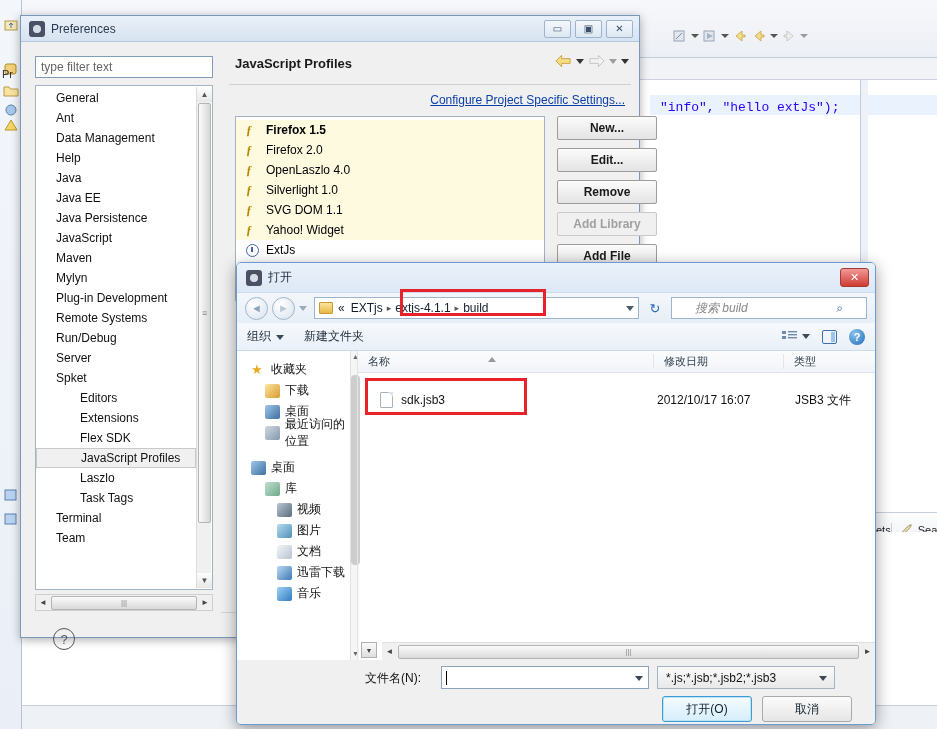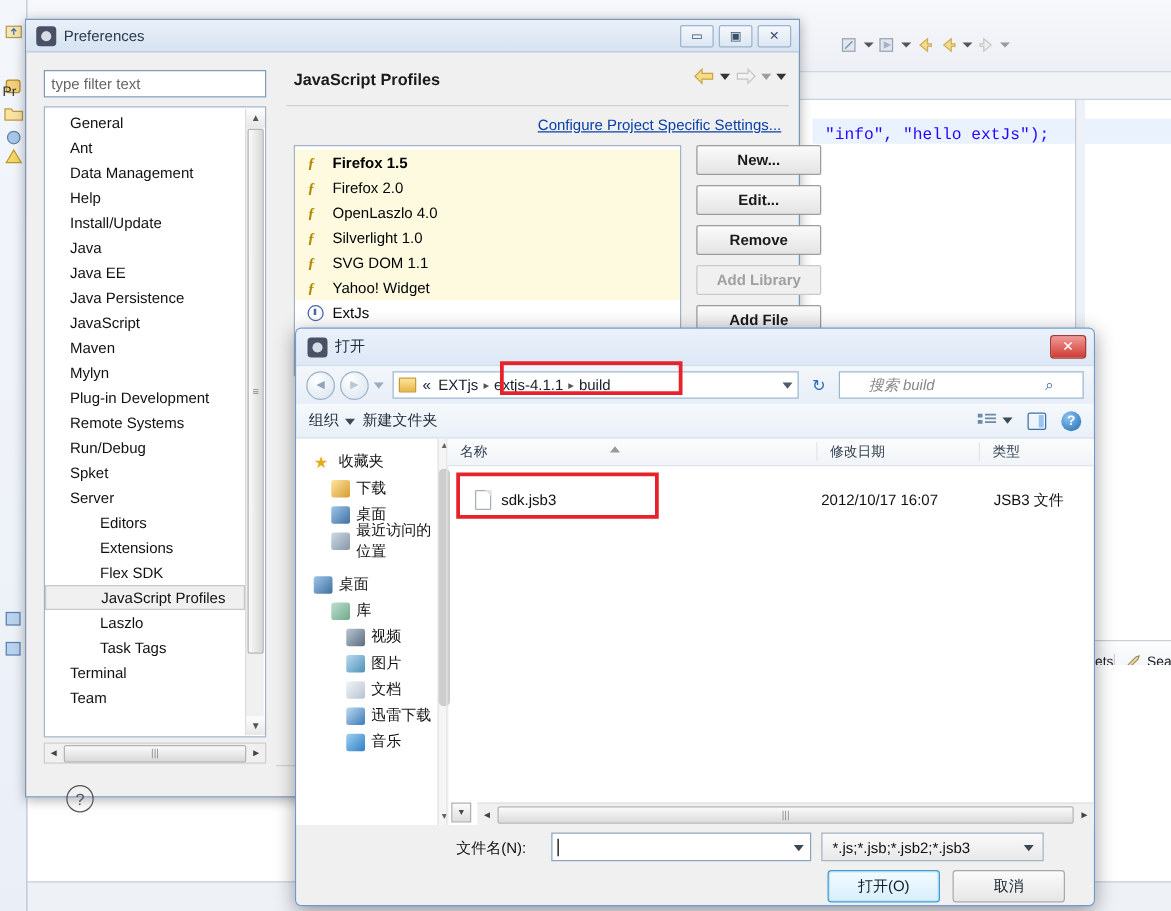--- a/index.html
+++ b/index.html
@@ -267,21 +267,21 @@
     width:24px;height:22px;display:flex;align-items:center;justify-content:center;
     color:#2a6bbd;font-size:13px; border:1px solid transparent;
   }
   .search-field{
     width:196px;height:22px;background:#fff;border:1px solid #9cb5cf;
     display:flex;align-items:center;padding:0 23px;font-size:12px;color:#888;font-style:italic;
   }
   .search-ico{margin-left:auto;font-style:normal;color:#3b6fae;font-size:12px;}
 
   .od-toolbar{
-    height:28px; display:flex;align-items:center; padding:0 10px; gap:6px;
+    height:28px; display:flex;align-items:center; padding:0 10px; gap:20px;
     background:linear-gradient(to bottom,#f6f9fc,#e9f0f8);
     border-bottom:1px solid #ccd9e6; font-size:12px; color:#1c2a38;
   }
   .tb-dd{width:0;height:0;border-left:4px solid transparent;border-right:4px solid transparent;border-top:5px solid #3c4a58;display:inline-block;margin-left:5px;}
   .tb-right{margin-left:auto;display:flex;align-items:center;gap:12px;}
   .view-ico{width:15px;height:13px;position:relative;}
   .pane-ico{width:15px;height:14px;border:1.5px solid #3b6fae;border-radius:2px;position:relative;}
   .pane-ico::after{content:'';position:absolute;right:1px;top:1px;bottom:1px;width:4px;background:#9dc3ea;}
   .help-ico2{width:16px;height:16px;border-radius:50%;background:radial-gradient(circle at 35% 30%,#8dc4f0,#1d6ab5);color:#fff;font-size:11px;display:flex;align-items:center;justify-content:center;font-weight:bold;}
 
@@ -461,32 +461,31 @@
 
     <div class="pref-body">
       <div class="filter-box">type filter text</div>
 
       <div class="tree">
         <div id="tree-items" style="position:absolute;left:0;top:2px;right:16px;">
             <div class="tree-item">General</div>
             <div class="tree-item">Ant</div>
             <div class="tree-item">Data Management</div>
             <div class="tree-item">Help</div>
-            <div class="tree-item">Install/Update</div>
             <div class="tree-item">Java</div>
             <div class="tree-item">Java EE</div>
             <div class="tree-item">Java Persistence</div>
             <div class="tree-item">JavaScript</div>
             <div class="tree-item">Maven</div>
             <div class="tree-item">Mylyn</div>
             <div class="tree-item">Plug-in Development</div>
             <div class="tree-item">Remote Systems</div>
             <div class="tree-item">Run/Debug</div>
+            <div class="tree-item">Server</div>
             <div class="tree-item">Spket</div>
-            <div class="tree-item">Server</div>
             <div class="tree-item child">Editors</div>
             <div class="tree-item child">Extensions</div>
             <div class="tree-item child">Flex SDK</div>
             <div class="tree-item child selected">JavaScript Profiles</div>
             <div class="tree-item child">Laszlo</div>
             <div class="tree-item child">Task Tags</div>
             <div class="tree-item">Terminal</div>
             <div class="tree-item">Team</div>
           </div>
         <div class="tree-vscroll">

